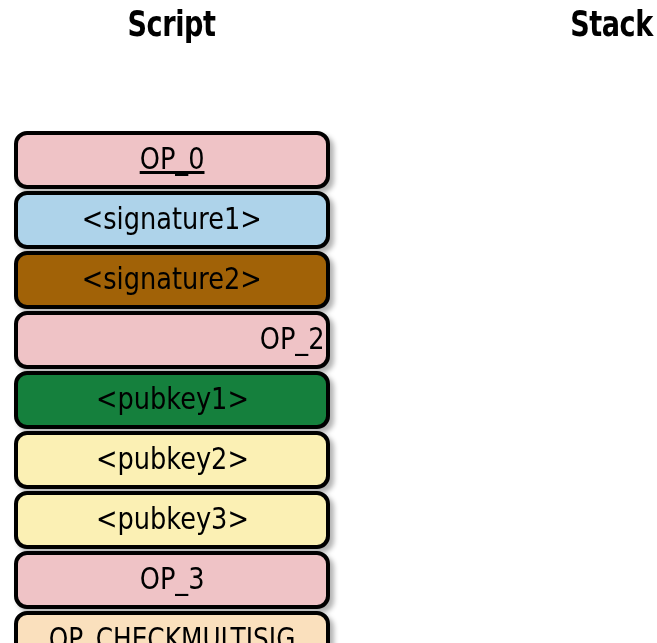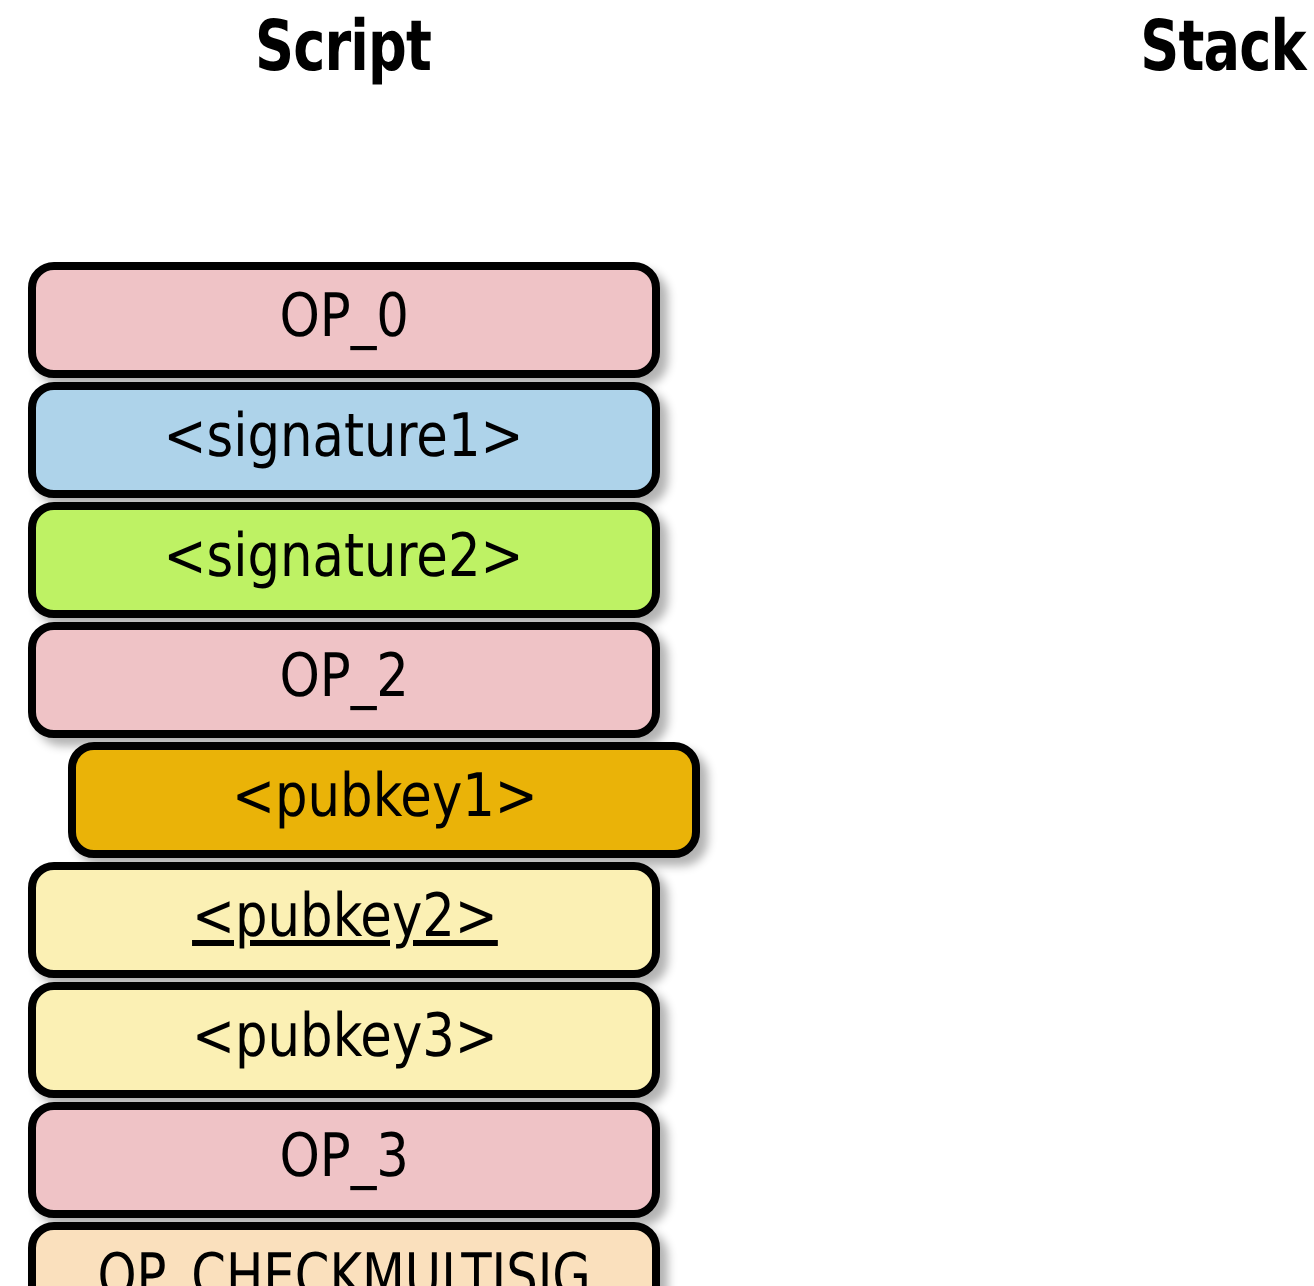--- a/index.html
+++ b/index.html
@@ -100,36 +100,36 @@
 </head>
 <body>
 
 <div id="canvas">
 
   <div class="col-header" id="header-script">Script</div>
 
   <div class="col-header" id="header-stack">Stack</div>
 
   <div id="script-stack">
-      <div class="script-box" style="background: rgb(239, 195, 198);">
+      <div class="script-box" style="background: rgb(239, 195, 198); text-decoration: underline;">
         <span class="box-label">OP_0</span>
       </div>
       <div class="script-box" style="background: rgb(174, 211, 234);">
         <span class="box-label">&lt;signature1&gt;</span>
       </div>
-      <div class="script-box" style="background: #bef264;">
+      <div class="script-box" style="background: #a16207;">
         <span class="box-label">&lt;signature2&gt;</span>
       </div>
-      <div class="script-box" style="background: rgb(239, 195, 198);">
+      <div class="script-box" style="background: rgb(239, 195, 198); justify-content: flex-end;">
         <span class="box-label">OP_2</span>
       </div>
-      <div class="script-box" style="background: #eab308; margin-left: 20px;">
+      <div class="script-box" style="background: #15803d;">
         <span class="box-label">&lt;pubkey1&gt;</span>
       </div>
-      <div class="script-box" style="background: rgb(251, 240, 180); text-decoration: underline;">
+      <div class="script-box" style="background: rgb(251, 240, 180);">
         <span class="box-label">&lt;pubkey2&gt;</span>
       </div>
       <div class="script-box" style="background: rgb(251, 240, 180);">
         <span class="box-label">&lt;pubkey3&gt;</span>
       </div>
       <div class="script-box" style="background: rgb(239, 195, 198); border-radius: 13px;">
         <span class="box-label">OP_3</span>
       </div>
       <div class="script-box long" style="background: rgb(250, 224, 189);">
         <span class="box-label">OP_CHECKMULTISIG</span>

